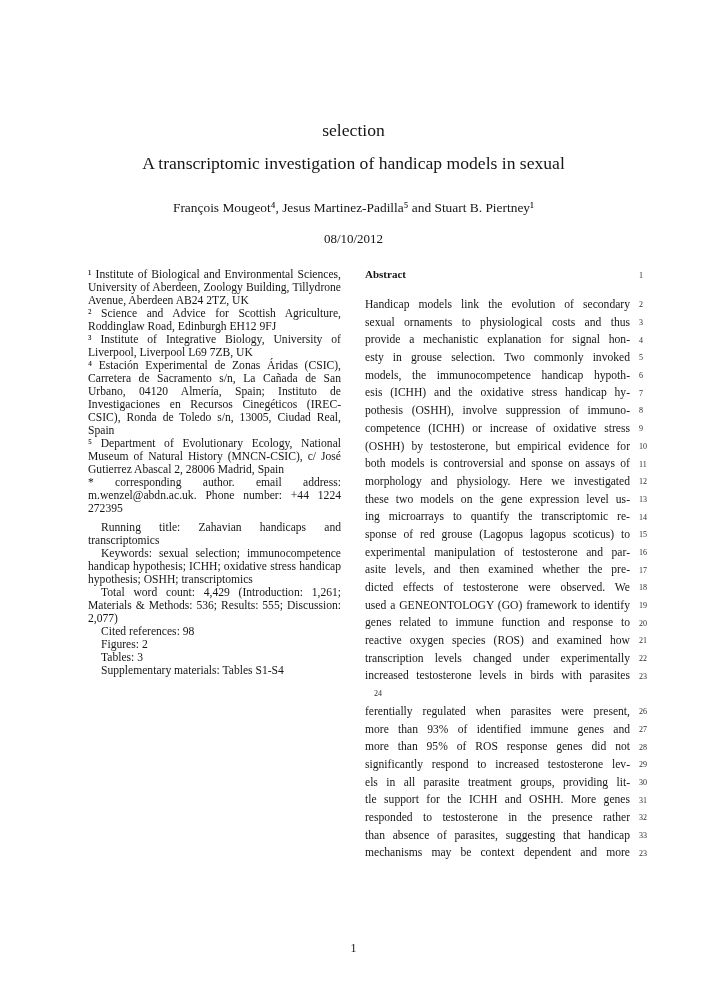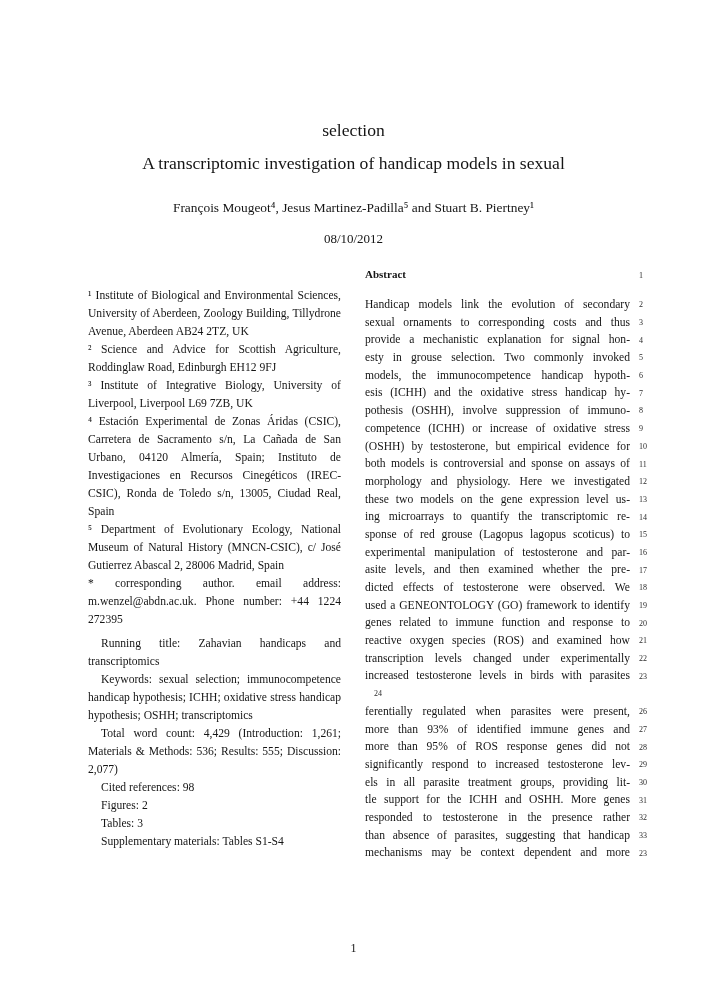--- a/index.html
+++ b/index.html
@@ -11,23 +11,22 @@
     font-family: "Liberation Serif", "DejaVu Serif", serif;
   }
   .header { padding-top: 114px; text-align: center; }
   .title { font-size: 17.6px; line-height: 33px; font-weight: 400; }
   .authors { margin-top: 16px; font-size: 13.4px; line-height: 23px; }
   .date { margin-top: 12px; font-size: 13px; }
 
   .columns { display: flex; margin: 21px 0 0 88px; align-items: flex-start; }
   .col-left {
     width: 253px; margin-right: 24px;
-    font-size: 11.6px; line-height: 18px;
+    font-size: 11.6px; line-height: 13px;
     text-align: justify;
-    margin-top: 19px;
   }
   .col-left .para { margin: 0; }
   .col-left .indent { text-indent: 13px; }
   .meta-block { margin-top: 6px; }
 
   .col-right { width: 300px; }
   .abstract-headrow { display: flex; align-items: baseline; margin-bottom: 16px; }
   .abstract-heading { flex: 0 0 265px; font-size: 11px; font-weight: 700; }
   .aline { display: flex; align-items: center; height: 17.7px; }
   .atext {
@@ -85,21 +84,21 @@
       <div class="abstract-headrow">
         <h2 class="abstract-heading">Abstract</h2>
         <span class="lineno">1</span>
       </div>
       <div>
           <div class="aline">
             <div class="atext">Handicap models link the evolution of secondary</div>
             <span class="lineno">2</span>
           </div>
           <div class="aline">
-            <div class="atext">sexual ornaments to corresponding costs and thus</div>
+            <div class="atext">sexual ornaments to physiological costs and thus</div>
             <span class="lineno">3</span>
           </div>
           <div class="aline">
             <div class="atext">provide a mechanistic explanation for signal hon-</div>
             <span class="lineno">4</span>
           </div>
           <div class="aline">
             <div class="atext">esty in grouse selection. Two commonly invoked</div>
             <span class="lineno">5</span>
           </div>

